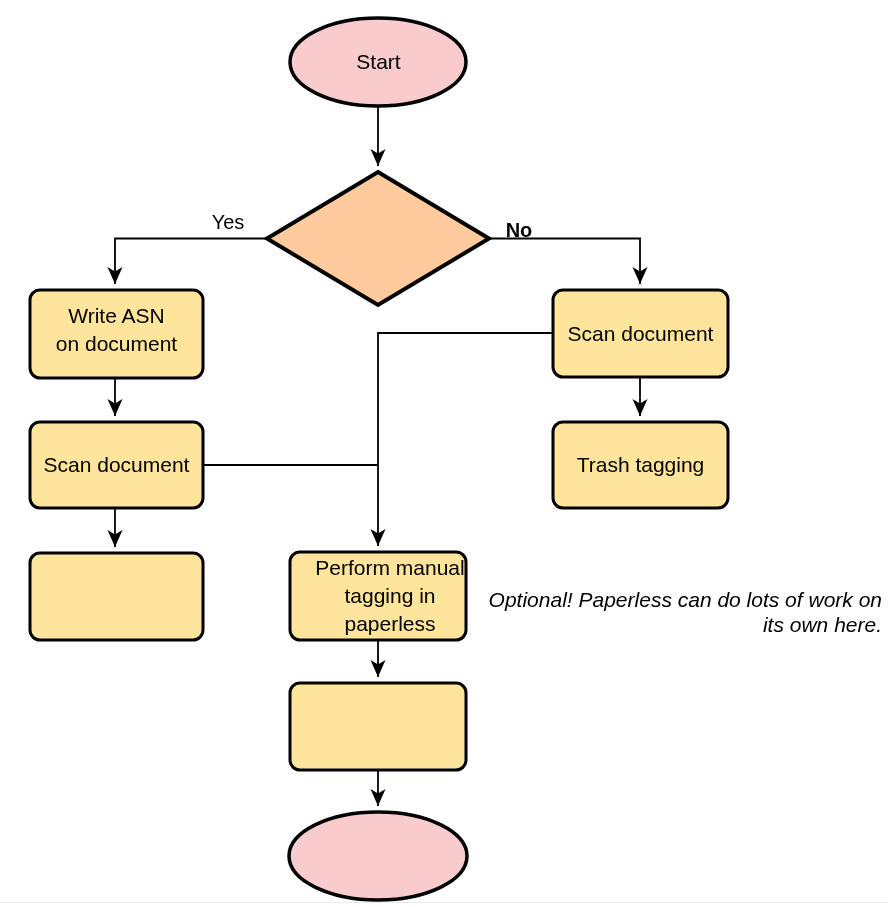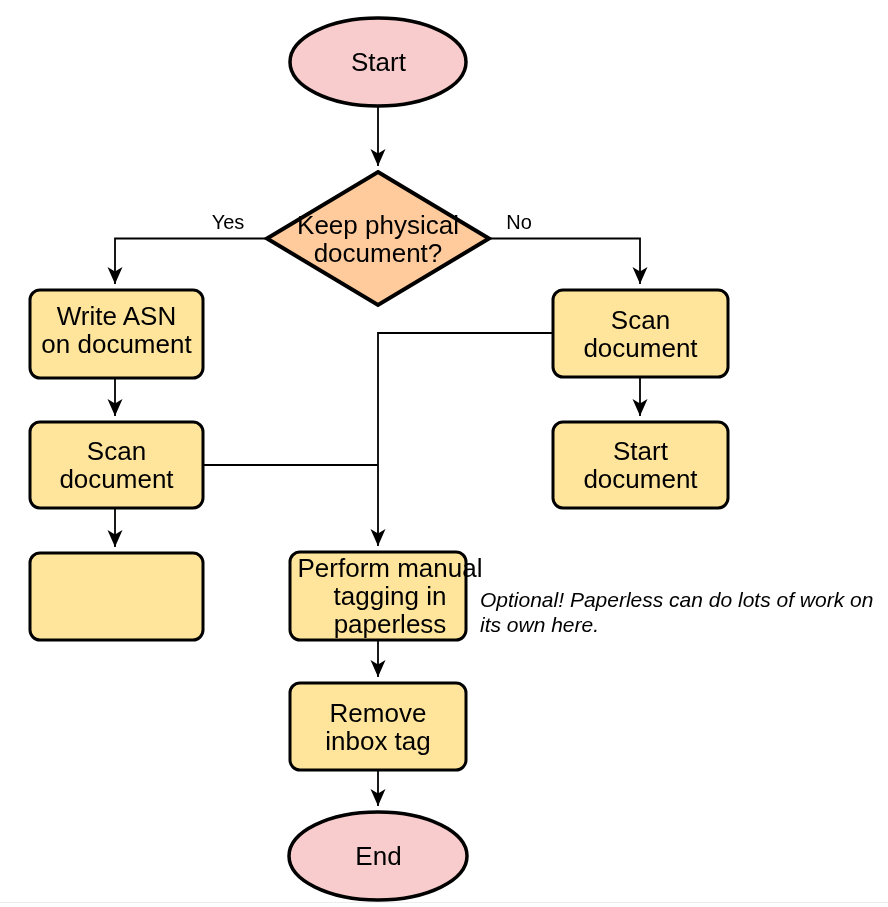--- a/index.html
+++ b/index.html
@@ -13,42 +13,42 @@
     overflow: hidden;
   }
   .canvas svg { position: absolute; left: 0; top: 0; }
   .node-label {
     position: absolute;
     display: flex;
     align-items: center;
     justify-content: center;
     text-align: center;
     white-space: pre-line;
-    font-size: 26px;
+    font-size: 21px;
     line-height: 28px;
     pointer-events: none;
   }
   .edge-label {
     position: absolute;
     display: flex;
     align-items: center;
     justify-content: center;
     font-size: 20px;
     line-height: 24px;
   }
   .annotation {
     position: absolute;
     left: 480px;
     top: 587px;
     width: 402px;
     font-style: italic;
     font-size: 21px;
     line-height: 25px;
     white-space: pre-line;
-    text-align: left;
+    text-align: right;
   }
   .bottom-hairline {
     position: absolute;
     left: 0;
     top: 902px;
     width: 888px;
     height: 1px;
     background: #ececec;
   }
 </style>
@@ -89,43 +89,38 @@
     <rect x="553" y="422" width="175" height="86" rx="10" fill="#FFE49C" stroke="#000000" stroke-width="3"></rect>
 
     <rect x="290" y="552" width="176" height="88" rx="10" fill="#FFE49C" stroke="#000000" stroke-width="3"></rect>
     <rect x="290" y="683" width="176" height="87" rx="10" fill="#FFE49C" stroke="#000000" stroke-width="3"></rect>
 
     <ellipse cx="378" cy="856" rx="89" ry="44" fill="#F8CCCC" stroke="#000000" stroke-width="3.5"></ellipse>
   </svg>
 
   <div class="node-label" style="left:290px; top:18px; width:177px; height:88px;">Start</div>
 
-  <div class="node-label" style="left:277px; top:172px; width:202px; height:133px;">Keep physical
-document?</div>
 
   <div class="node-label" style="left:30px; top:290px; width:173px; height:80px;">Write ASN
 on document</div>
 
   <div class="node-label" style="left:30px; top:422px; width:173px; height:86px;">Scan document</div>
 
 
   <div class="node-label" style="left:553px; top:290px; width:175px; height:87px;">Scan document</div>
 
-  <div class="node-label" style="left:553px; top:422px; width:175px; height:86px;">Start document</div>
+  <div class="node-label" style="left:553px; top:422px; width:175px; height:86px;">Trash tagging</div>
 
   <div class="node-label" style="left:290px; top:552px; width:200px; height:88px;">Perform manual
 tagging in
 paperless</div>
 
-  <div class="node-label" style="left:290px; top:683px; width:176px; height:87px;">Remove
-inbox tag</div>
 
-  <div class="node-label" style="left:290px; top:812px; width:177px; height:88px;">End</div>
 
   <div class="edge-label" style="left:203px; top:209px; width:50px; height:26px;">Yes</div>
 
-  <div class="edge-label" style="left:494px; top:209px; width:50px; height:26px;">No</div>
+  <div class="edge-label" style="left:494px; top:217px; width:50px; height:26px;font-weight:bold;">No</div>
 
   <div class="annotation">Optional! Paperless can do lots of work on
 its own here.</div>
 
   <div class="bottom-hairline"></div>
 </div>
 
 </body></html>

